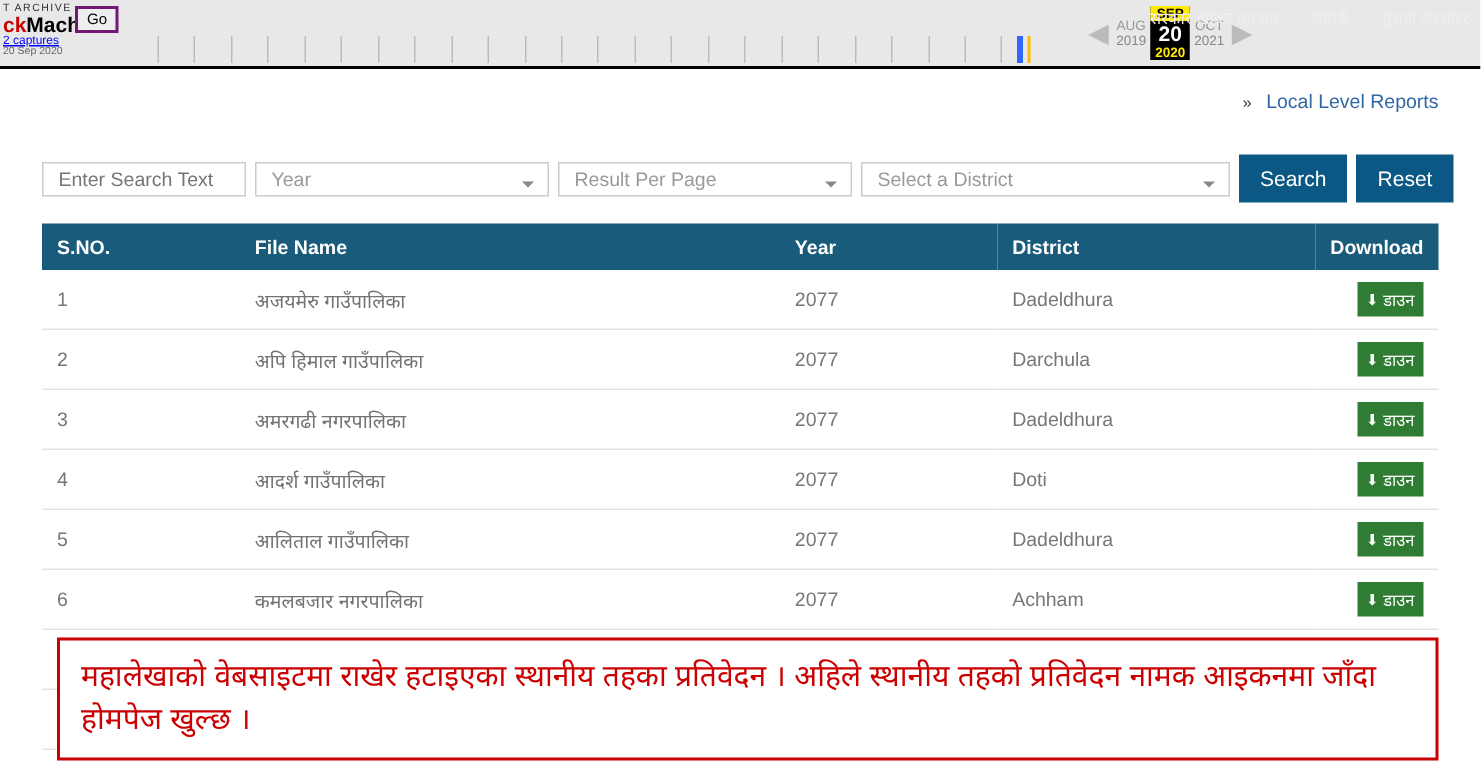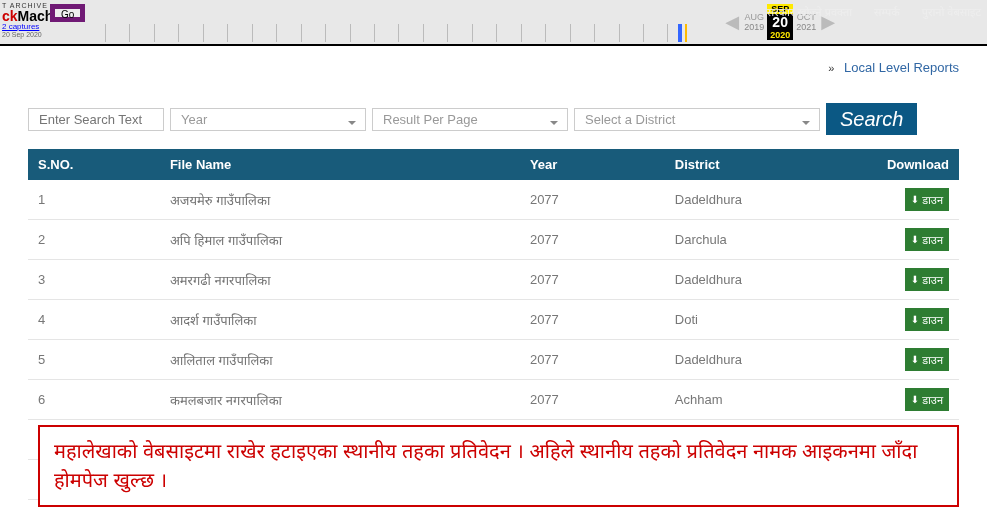--- a/index.html
+++ b/index.html
@@ -7,21 +7,21 @@
 
   .wayback-bar { height: 46px; background: #e8e8e8; border-bottom: 2px solid #000; display: flex; align-items: flex-start; position: relative; }
   .wb-logo { width: 50px; height: 44px; padding: 2px; font-size: 7px; line-height: 1; }
   .wb-logo .t1 { letter-spacing: 1px; color: #333; }
   .wb-logo .t2 { font-size: 14px; font-weight: bold; color: #000; }
   .wb-logo .t2 .red { color: #c00; }
   .wb-logo .cap { font-size: 8px; color: #00f; text-decoration: underline; }
   .wb-logo .date { font-size: 7px; color: #666; }
   .wb-url-row { display: flex; align-items: center; padding-top: 4px; gap: 4px; }
   .wb-url { width: 460px; height: 18px; font-size: 11px; padding: 1px 3px; border: 1px solid #888; }
-  .wb-go { height: 18px; font-size: 10px; padding: 0 6px; border: 5px solid #701a75; background: #eee; }
+  .wb-go { height: 18px; font-size: 10px; padding: 0 6px; border: 2px solid #701a75; background: #eee; }
   .wb-cal { position: absolute; right: 150px; top: 0; display: flex; align-items: center; font-size: 10px; height: 44px; }
   .wb-month { width: 26px; text-align: center; }
   .wb-month .m { color: #999; font-size: 9px; }
   .wb-month .y { color: #888; font-size: 9px; }
   .wb-month.sel { background: #000; }
   .wb-month.sel .m { background: #ffea00; color: #000; font-weight: bold; }
   .wb-month.sel .d { color: #fff; font-size: 14px; font-weight: bold; background: #000; }
   .wb-month.sel .y { color: #ffea00; background: #000; font-weight: bold; }
   .wb-arrow { font-size: 18px; color: #bbb; padding: 0 2px; }
   .wb-timeline { position: absolute; left: 105px; right: 295px; bottom: 2px; height: 18px; display: flex; }
@@ -34,21 +34,21 @@
   .breadcrumb a { color: #3167a4; text-decoration: none; }
   .breadcrumb .sep { margin-right: 6px; color: #333; font-size: 11px; }
 
   .filters { display: flex; gap: 6px; padding: 20px 28px 14px 28px; align-items: center; }
   .f-input, .f-select, .f-ms { height: 23px; font-size: 13px; border: 1px solid #ccc; background: #fff; color: #999; padding: 0 10px; }
   .f-input { width: 136px; color:#999; }
   .f-select { width: 196px; appearance: none; background: #fff; position: relative; }
   .sel-wrap { position: relative; }
   .sel-wrap::after { content: ""; position: absolute; right: 10px; top: 13px; border: 4px solid transparent; border-top-color: #888; pointer-events: none; }
   .f-ms { width: 246px; appearance:none;}
-  .btn { height: 32px; border: none; color: #fff; font-size: 20px; padding: 0 14px; cursor: pointer; font-style: italic; }
+  .btn { height: 32px; border: none; color: #fff; font-size: 14px; padding: 0 14px; cursor: pointer; }
   .btn-search { background: #0b5884; }
   .btn-reset { background: #0b5884; }
 
   .table-wrap { margin: 0 28px; }
   table { width: 100%; border-collapse: collapse; font-size: 13px; }
   thead th { background: #185b7a; color: #fff; font-weight: bold; text-align: left; padding: 8px 10px; }
   tbody td { border-bottom: 1px solid #e5e5e5; padding: 8px 10px; color: #777; }
   tbody td.fn { color: #737373; }
   .dl-btn { background: #2e7d32; color: #fff; border: none; font-size: 11px; padding: 4px 6px; display: inline-flex; align-items: center; gap: 3px; }
   .dl-btn .dicon { font-size: 10px; }
@@ -131,20 +131,21 @@
   <span class="sep">»</span>
   <a>Local Level Reports</a>
 </div>
 
 <div class="filters">
   <input class="f-input" placeholder="Enter Search Text" style="">
   <span class="sel-wrap"><select class="f-select"><option>Year</option></select></span>
   <span class="sel-wrap"><select class="f-select"><option>Result Per Page</option></select></span>
   <span class="sel-wrap"><select class="f-ms"><option>Select a District</option></select></span>
   <button class="btn btn-search">Search</button>
+  <button class="btn btn-reset">Reset</button>
 </div>
 
 <div class="table-wrap">
   <table>
     <thead>
       <tr>
         <th class="col-sno">S.NO.</th>
         <th class="col-file">File Name</th>
         <th class="col-year">Year</th>
         <th class="col-dist">District</th>

